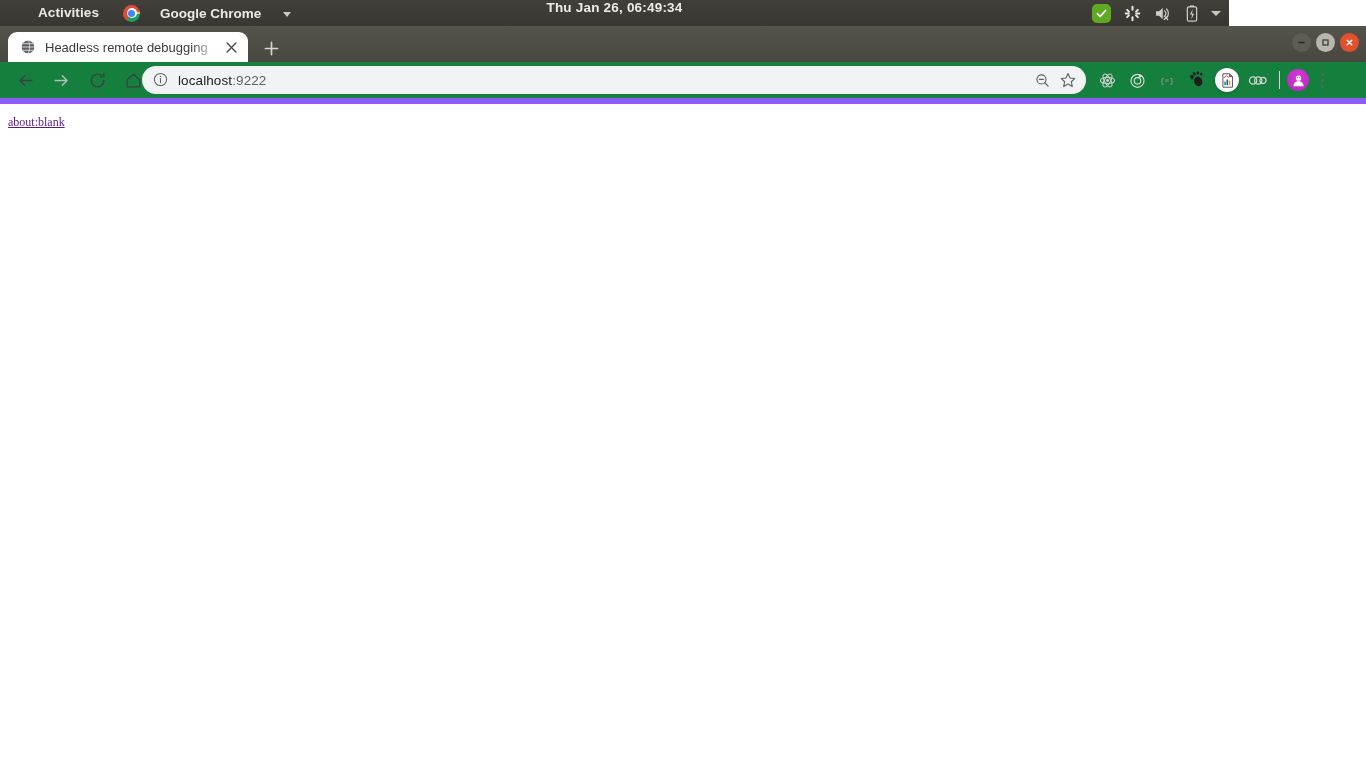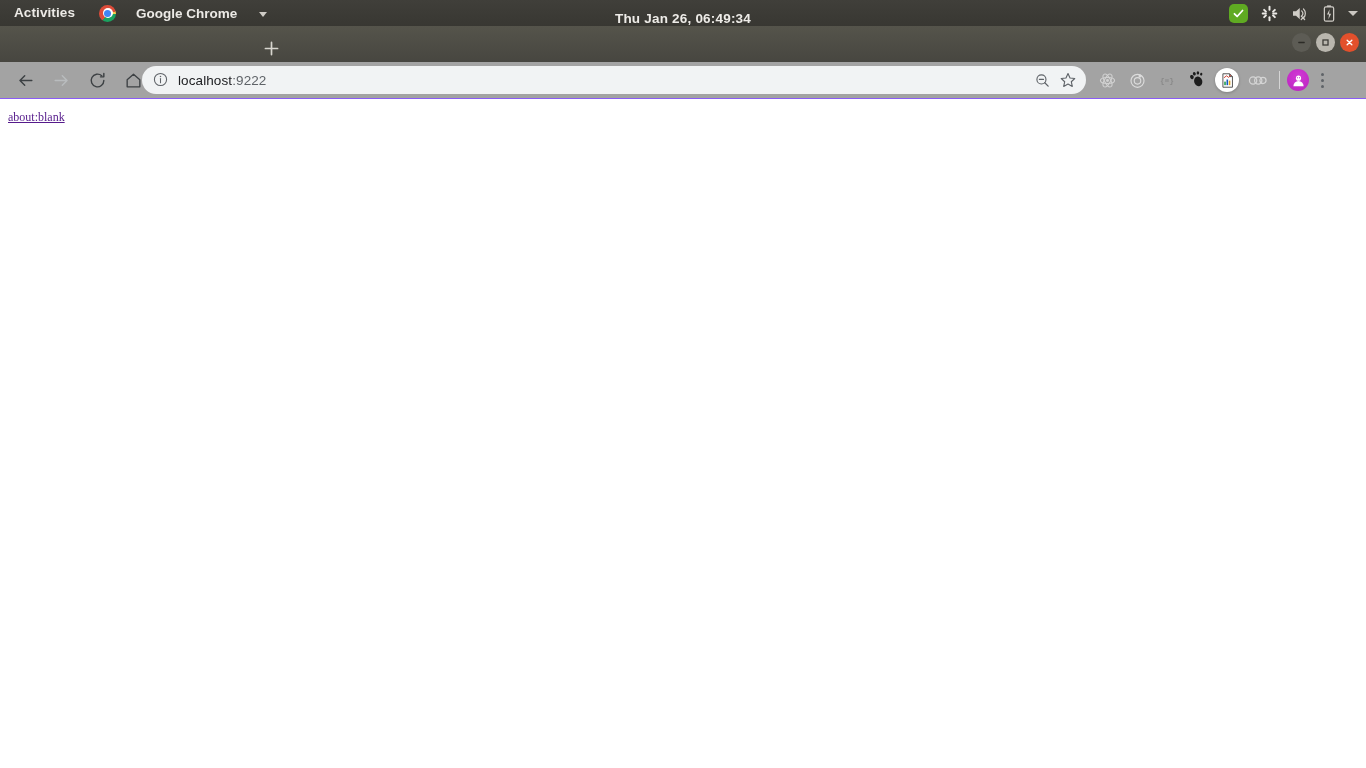--- a/index.html
+++ b/index.html
@@ -12,29 +12,30 @@
     overflow: hidden;
     background: #ffffff;
     font-family: "Liberation Sans", sans-serif;
     -webkit-font-smoothing: antialiased;
   }
 
   
   .gnome-panel {
     position: absolute;
     left: 0; top: 0;
-    width: 1366px; height: 26px;
+    width: 1205px; height: 26px;
     background: #3c3b37;
     background: linear-gradient(to bottom, #403f3a 0%, #383732 100%);
     display: flex;
-    align-items: flex-end;
+    align-items: flex-start;
     color: #e8e8e6;
     font-size: 13.5px;
     font-weight: bold;
     user-select: none;
+    padding-left: 24px;
   }
   .panel-activities {
     padding: 0 10px 0 10px;
     margin-left: 4px;
     height: 26px;
     line-height: 26px;
     color: #eceae6;
     letter-spacing: 0.1px;
   }
   .panel-app {
@@ -197,22 +198,22 @@
     justify-content: center;
   }
   .win-min  { background: #5d5c55; }
   .win-max  { background: #b9b6ae; }
   .win-close{ background: #e2502c; }
 
   
   .toolbar {
     position: relative;
     height: 36px;
-    background: #a3a3a3;
-    border-bottom: 1px solid #8b5cf6;
+    background: #15803d;
+    border-bottom: 6px solid #8b5cf6;
     display: flex;
     align-items: center;
   }
   .tb-btn {
     width: 30px; height: 30px;
     margin-left: 6px;
     display: flex;
     align-items: center;
     justify-content: center;
     border-radius: 50%;
@@ -394,20 +395,35 @@
     </span>
 
     <span class="panel-arrow"></span>
   </div>
 </div>
 
 <div class="chrome-window">
 
   <div class="tabstrip">
 
+    <div class="tab">
+      <span class="tab-favicon">
+        <svg width="16" height="16" viewBox="0 0 24 24" aria-hidden="true">
+          <circle cx="12" cy="12" r="10" fill="#5f6368"></circle>
+          <path d="M12 2 a10 10 0 0 0 0 20 a10 10 0 0 0 0-20 z M12 2 c3 3 3 15 0 20
+                   M2 12 h20 M4 7 h16 M4 17 h16" fill="none" stroke="#ffffff" stroke-width="1.1" opacity="0.92"></path>
+        </svg>
+      </span>
+      <span class="tab-title">Headless remote debugging</span>
+      <span class="tab-close">
+        <svg width="11" height="11" viewBox="0 0 12 12" aria-hidden="true">
+          <path d="M1.2 1.2 L10.8 10.8 M10.8 1.2 L1.2 10.8" stroke="#4a4a4a" stroke-width="1.5" stroke-linecap="round"></path>
+        </svg>
+      </span>
+    </div>
 
     <div class="newtab-btn">
       <svg width="15" height="15" viewBox="0 0 16 16" aria-hidden="true">
         <path d="M8 1.5 V14.5 M1.5 8 H14.5" stroke="#d7d5ce" stroke-width="1.8" stroke-linecap="round"></path>
       </svg>
     </div>
 
     <div class="win-controls">
       <span class="win-btn win-min">
         <svg width="9" height="9" viewBox="0 0 10 10" aria-hidden="true">

